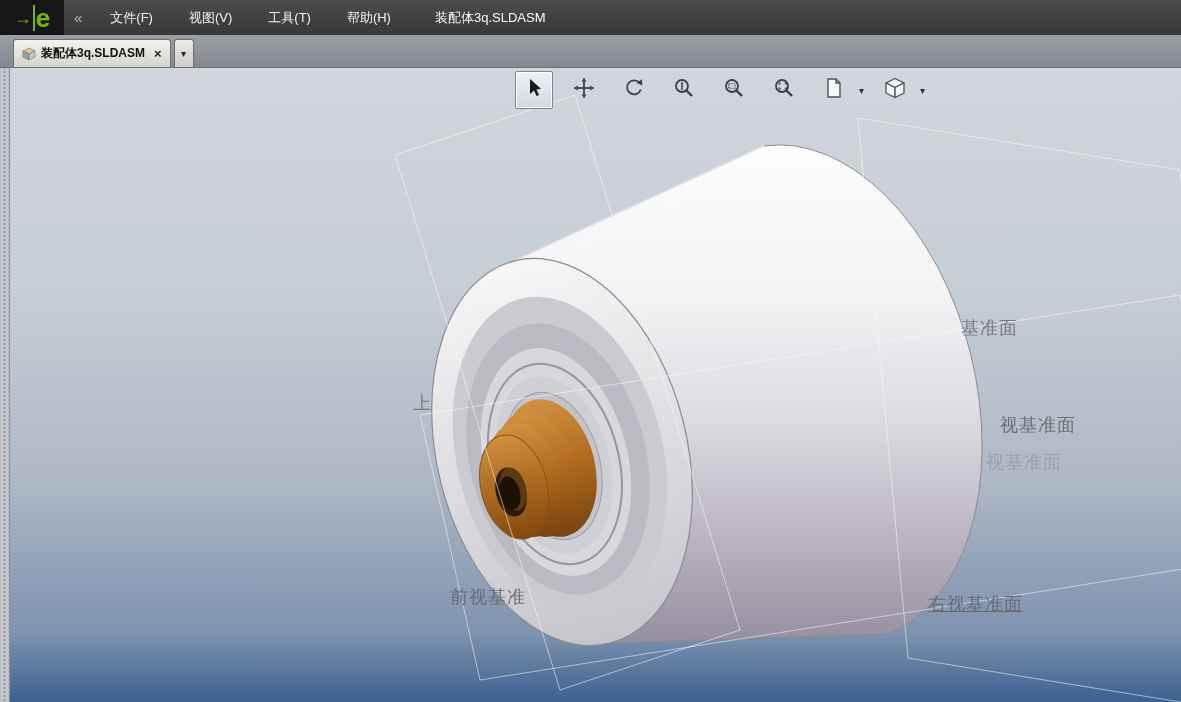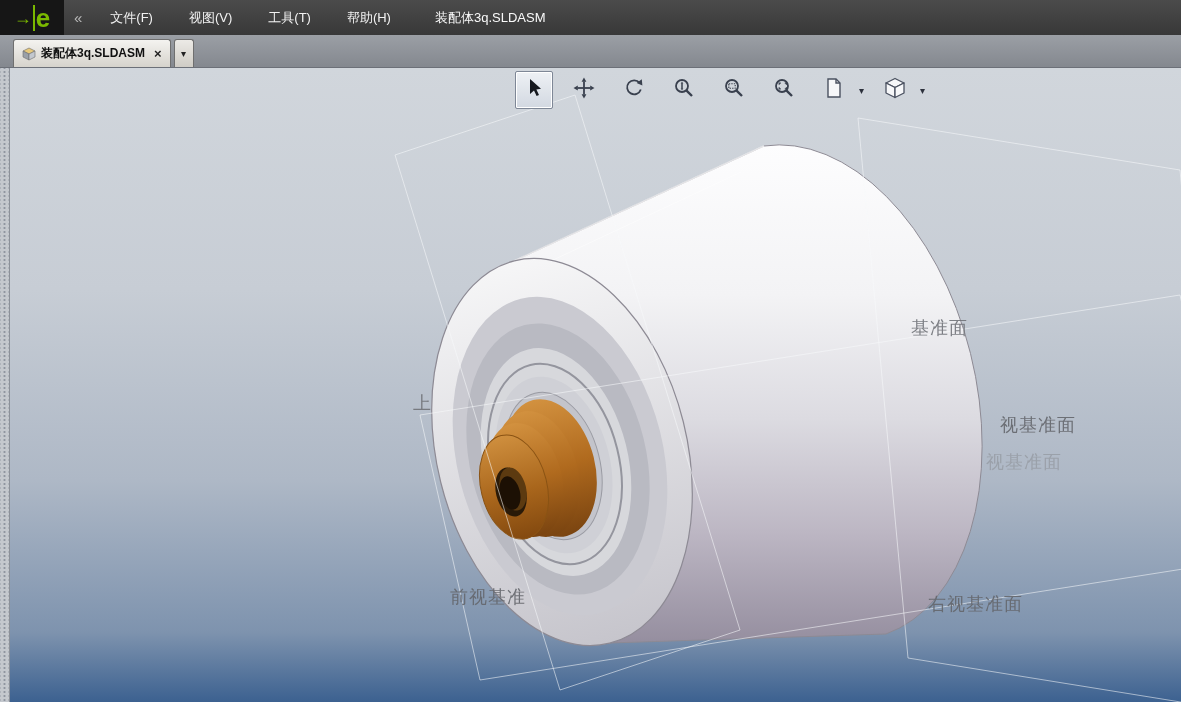--- a/index.html
+++ b/index.html
@@ -171,24 +171,24 @@
       <ellipse cx="510" cy="493" rx="10" ry="17" transform="rotate(-14 510 493)" fill="#1c1004"></ellipse>
     </g>
 
     <g fill="none" stroke="rgba(248,249,252,0.55)" stroke-width="1">
       <polygon points="575,95 395,155 560,690 740,630"></polygon>
       <polygon points="420,415 1180,295 1240,560 480,680"></polygon>
       <polygon points="858,118 1180,170 1230,710 908,658"></polygon>
     </g>
   </svg>
 
-  <div class="plane-label" style="left:901px;top:248px;color:rgba(112,114,120,0.9);">基准面</div>
+  <div class="plane-label" style="left:951px;top:248px;color:rgba(112,114,120,0.9);">基准面</div>
   <div class="plane-label" style="left:990px;top:345px;color:rgba(100,102,108,0.9);">视基准面</div>
   <div class="plane-label" style="left:976px;top:382px;color:rgba(150,156,165,0.85);">视基准面</div>
-  <div class="plane-label" style="left:918px;top:524px;color:rgba(100,102,108,0.9);">右视基准面</div>
+  <div class="plane-label" style="left:918px;top:524px;color:rgba(100,102,108,0.9);text-decoration:underline;">右视基准面</div>
   <div class="plane-label" style="left:440px;top:517px;color:rgba(100,102,108,0.9);">前视基准</div>
   <div class="plane-label" style="left:403px;top:323px;color:rgba(112,114,120,0.9);">上</div>
 
   <div class="toolbar">
     <div class="tool-btn active">
       <span>
         <svg width="24" height="24" viewBox="0 0 24 24">
           <path d="M8 3v15l4-3.6 2.6 5.6 2.4-1.1-2.6-5.5 4.6-.6z" fill="#15181e"></path>
         </svg>
       </span>

